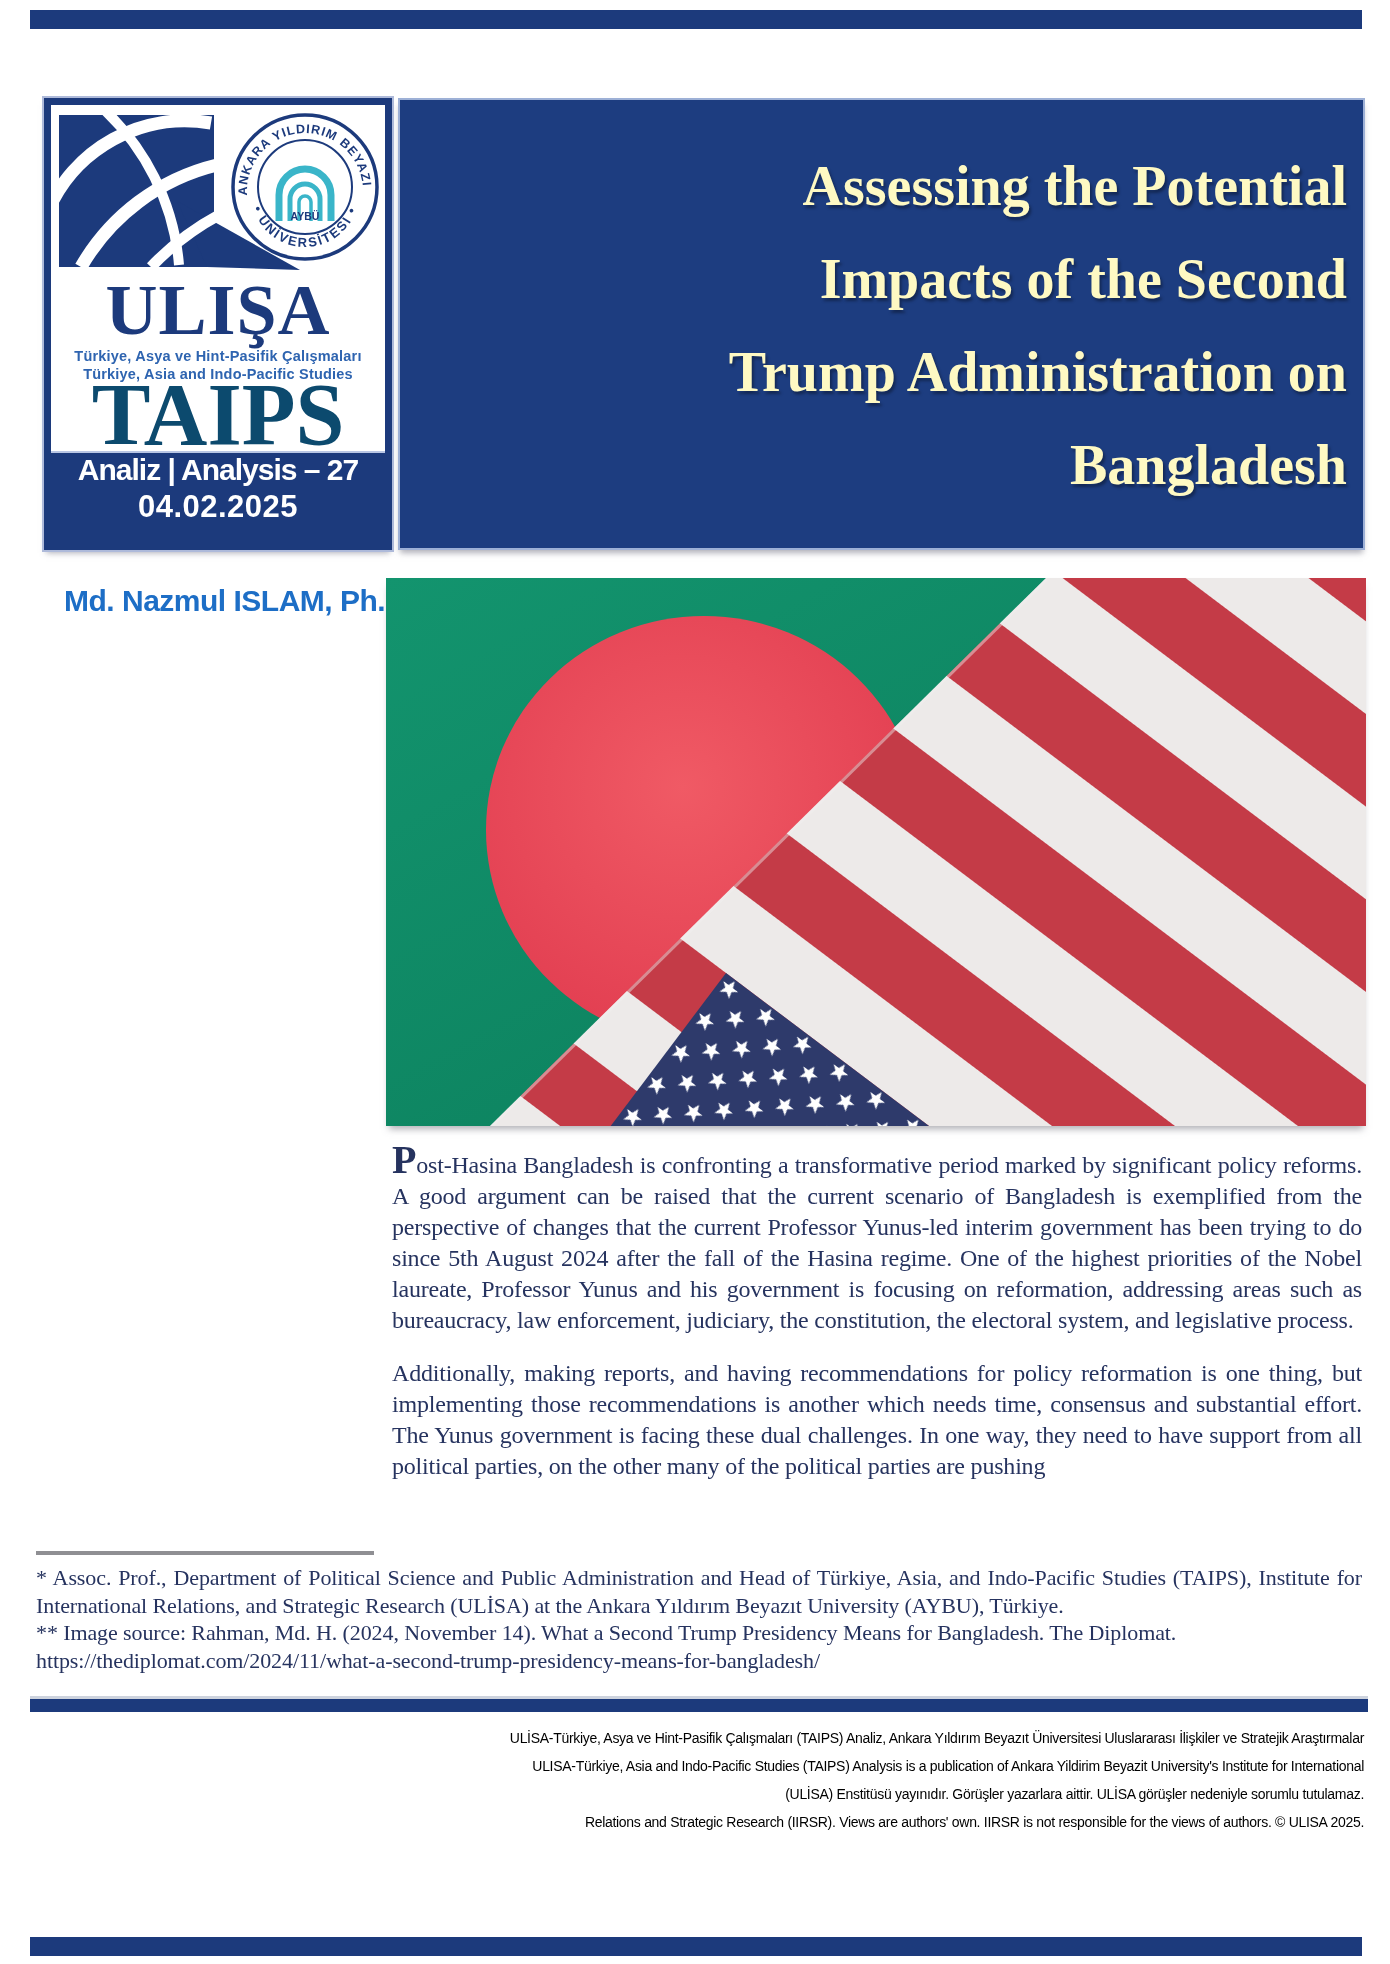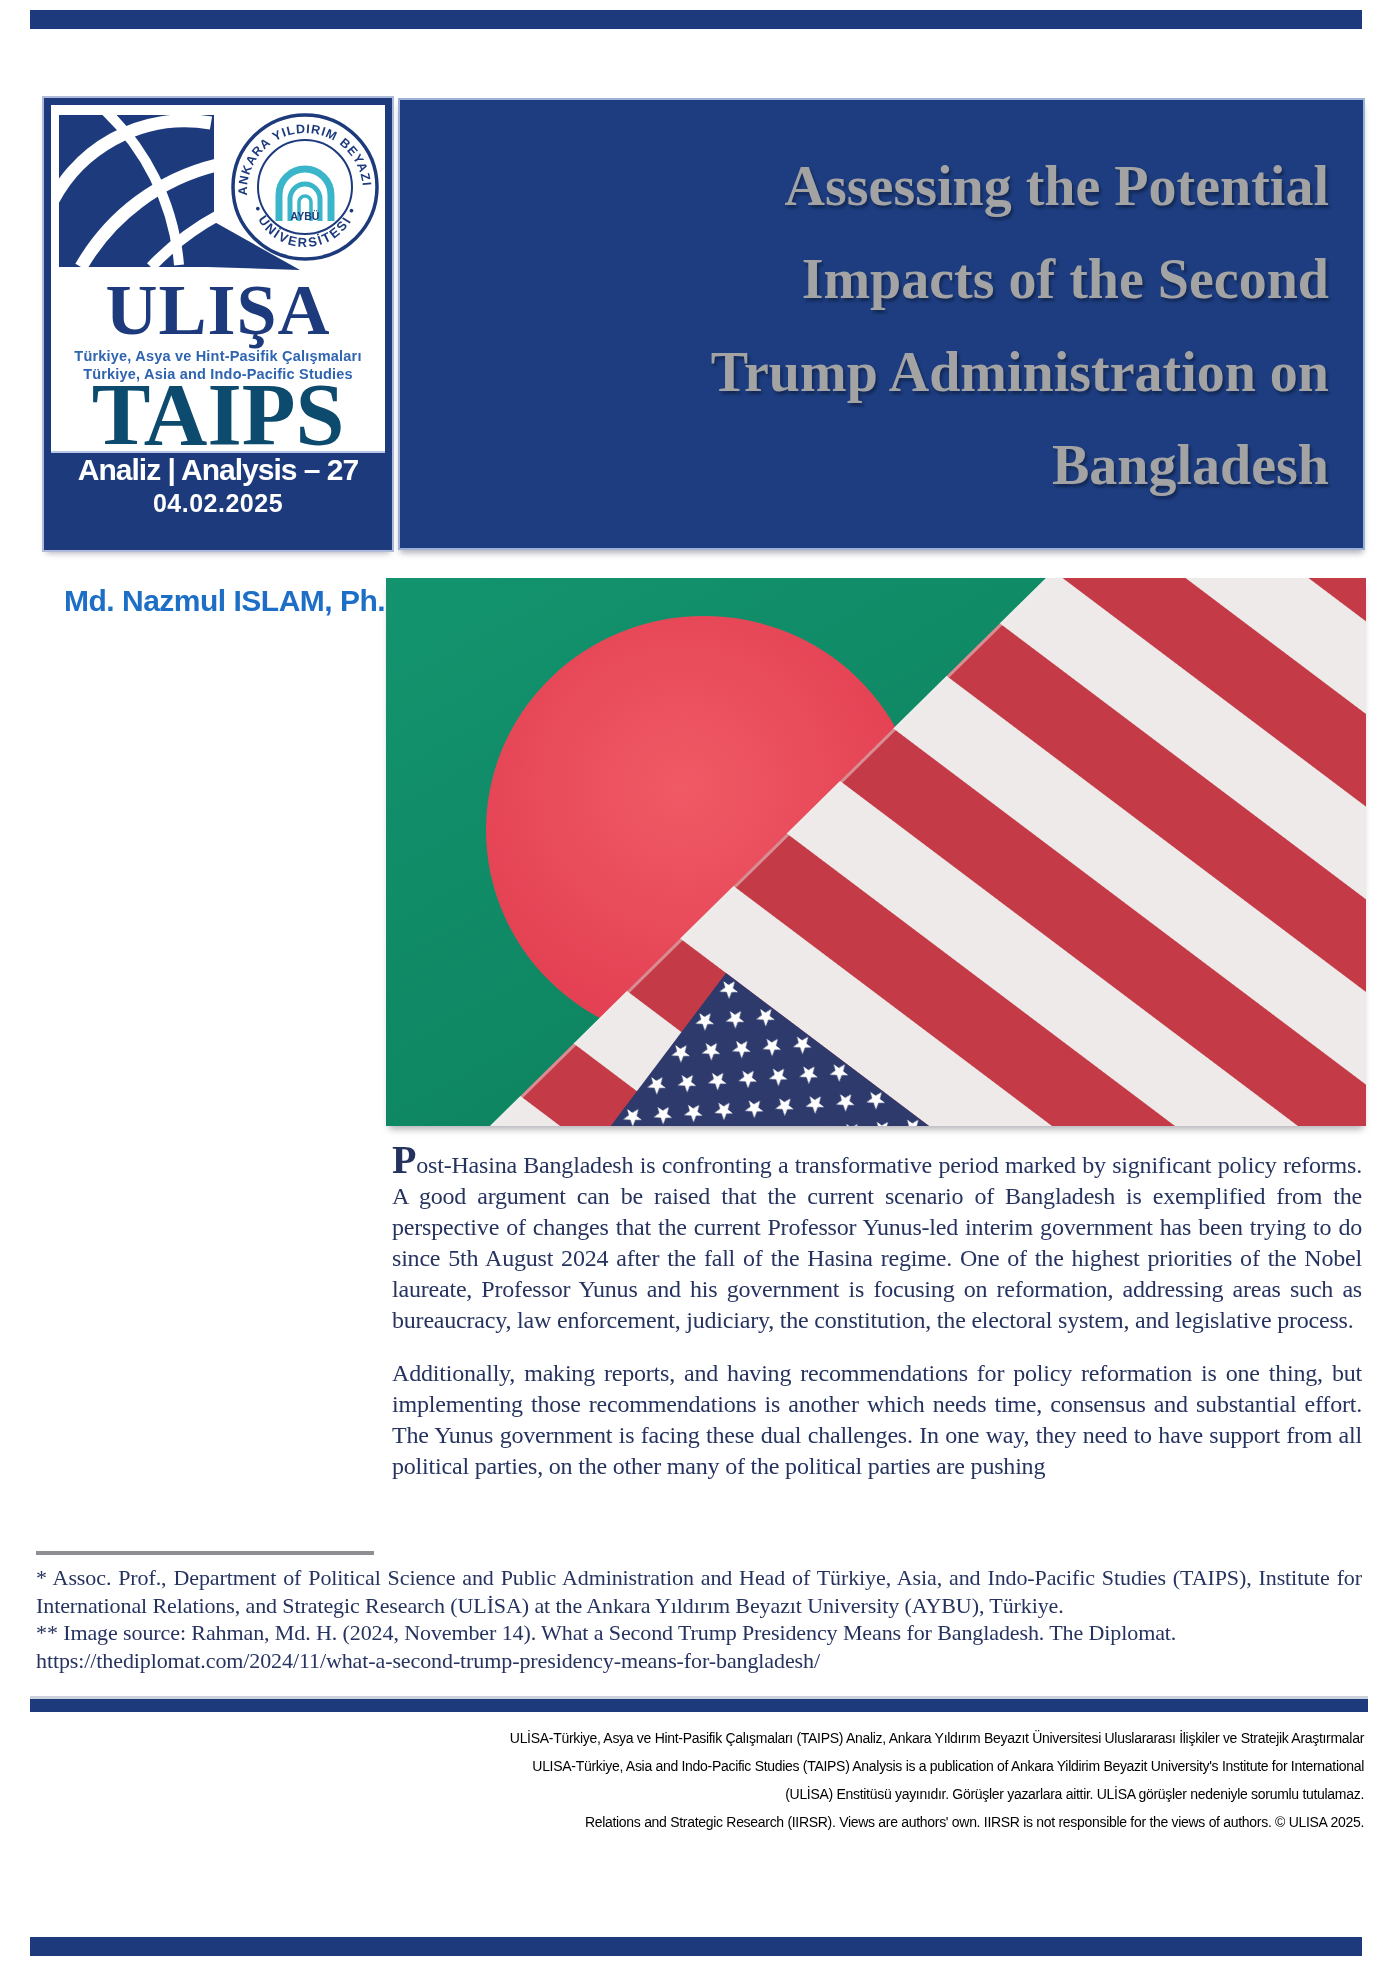--- a/index.html
+++ b/index.html
@@ -16,25 +16,25 @@
       font-family:"Liberation Serif",serif;font-weight:900;font-size:72px;line-height:74px;color:#1c3a7c;letter-spacing:1px;}
   .logo-tagline{position:absolute;left:0;width:334px;text-align:center;font-family:"Liberation Sans",sans-serif;
       font-weight:bold;font-size:14.5px;line-height:17px;color:#2e64b0;letter-spacing:0.2px;}
   #tag1{top:243px;} #tag2{top:261px;}
   #logo-acronym2{position:absolute;left:0;top:272px;width:334px;text-align:center;
       font-family:"Liberation Serif",serif;font-weight:900;font-size:88px;line-height:76px;color:#0c4a6e;}
   #logo-band{position:absolute;left:0;bottom:0;width:334px;height:92px;background:#1c3a7c;border-top:2px solid #b9c6e4;box-sizing:border-box;}
   #band-series{text-align:center;color:#ffffff;font-family:"Liberation Sans",sans-serif;
       font-weight:bold;font-size:30px;letter-spacing:-1px;}
   #band-date{text-align:center;color:#ffffff;font-family:"Liberation Sans",sans-serif;
-      font-weight:bold;font-size:25px;letter-spacing:0.5px;margin-top:2px;}
+      font-weight:bold;font-size:31px;letter-spacing:0.5px;margin-top:2px;}
   #title-panel{position:absolute;left:398px;top:98px;width:967px;height:452px;background:#1d3d80;
       box-sizing:border-box;border:2px solid #9db0d6;box-shadow:0 5px 6px -2px rgba(110,110,125,.55);}
-  #title-panel .tl{color:#a3a3a3;font-family:"Liberation Serif",serif;font-weight:bold;font-size:56px;
-      line-height:93px;text-align:right;padding-right:34px;text-shadow:2px 3px 3px rgba(0,0,0,.35);}
+  #title-panel .tl{color:#fef9c3;font-family:"Liberation Serif",serif;font-weight:bold;font-size:56px;
+      line-height:93px;text-align:right;padding-right:16px;text-shadow:2px 3px 3px rgba(0,0,0,.35);}
   #title-panel .tl:first-child{margin-top:40px;}
   
   #author{position:absolute;left:64px;top:584px;font-family:"Liberation Sans",sans-serif;font-weight:bold;
       font-size:30px;color:#1d6ec6;letter-spacing:-0.5px;}
   
   #flags{position:absolute;left:386px;top:578px;width:980px;height:548px;box-shadow:0 6px 7px -3px rgba(110,110,120,.55);}
   
   #article{position:absolute;left:392px;top:1150px;width:970px;color:#26335f;
       font-size:24px;line-height:31px;text-align:justify;letter-spacing:-0.2px;}
   #article .initial{font-size:40px;line-height:0;font-weight:bold;}

